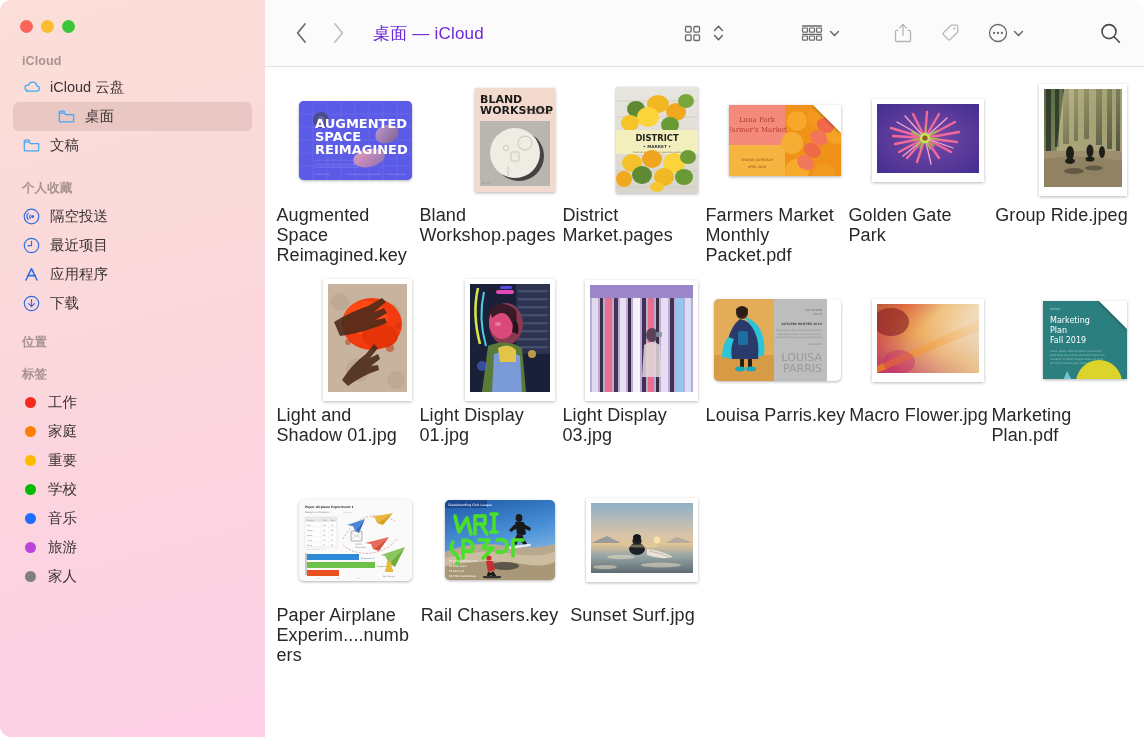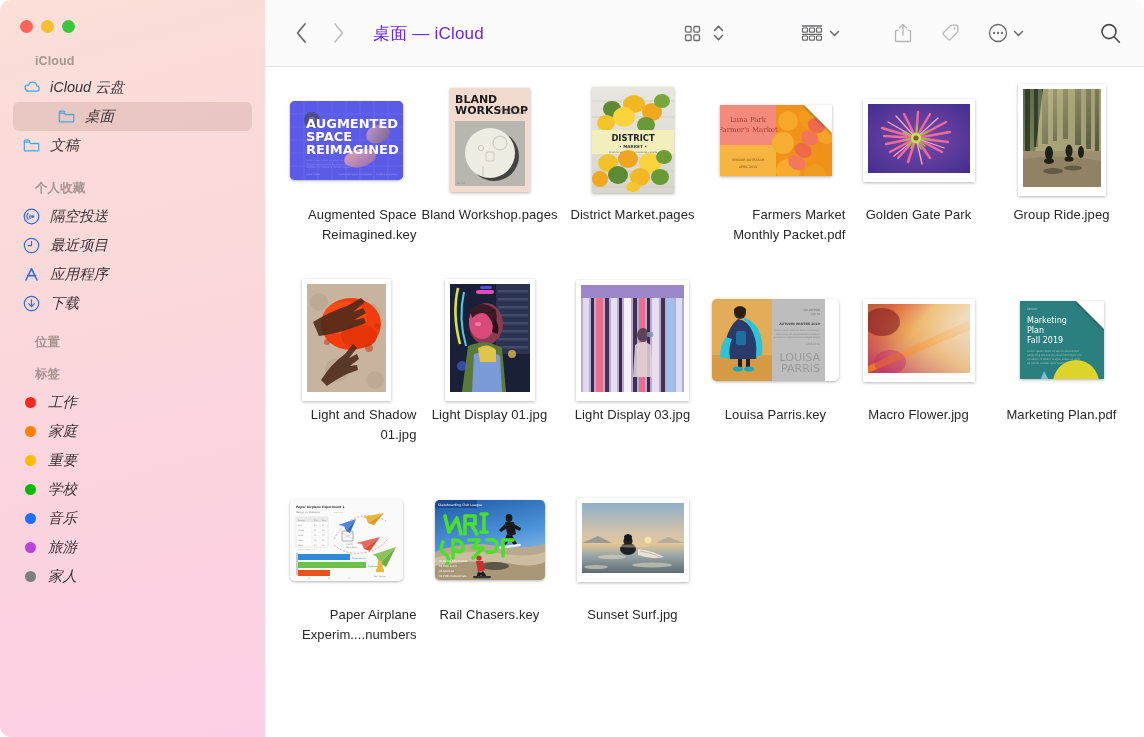--- a/index.html
+++ b/index.html
@@ -34,21 +34,21 @@
   }
   .light { width: 13px; height: 13px; border-radius: 50%; }
   .light.red    { background: #f9655b; }
   .light.yellow { background: #f9be2f; }
   .light.green  { background: #3cc63c; }
 
   .sb-section {
     font-size: 12.5px;
     font-weight: bold;
     color: #a8938f;
-    padding: 7px 0 5px 35px;
+    padding: 7px 0 5px 22px;
     letter-spacing: 0.1px;
   }
   .sb-section.pos   { padding-top: 16px; }
   .sb-section.tags  { padding-top: 10px; }
   .sb-section.fav   { padding-top: 20px; }
 
   .sb-item {
     display: flex; align-items: center;
     height: 29px;
     margin: 0 13px;
@@ -60,21 +60,20 @@
   .sb-item.selected { background: rgba(160,110,100,0.19); padding-left: 44px; }
   .sb-item .ico {
     width: 19px; height: 19px;
     display: flex; align-items: center; justify-content: center;
     flex: 0 0 19px;
   }
   .sb-item .lbl {
     font-size: 14.5px;
     color: #3b3335;
     white-space: nowrap;
-    font-style: italic;
   }
   .sb-item.tag .ico { width: 17px; flex: 0 0 17px; }
   .dot { width: 11px; height: 11px; border-radius: 50%; display:block; }
 
   
   #main {
     position: relative;
     width: 879px; height: 737px;
     flex: 0 0 879px;
     background: #ffffff;
@@ -123,27 +122,27 @@
   .file {
     width: 143px;
     min-height: 200px;
     display: flex; flex-direction: column; align-items: center;
     cursor: default;
     padding-top: 2px;
   }
   .thumb-wrap {
     height: 110px;
     width: 130px;
-    display: flex; align-items: center; justify-content: center;
+    display: flex; align-items: center; justify-content: flex-end;
     margin-bottom: 10px;
   }
   .fname {
-    font-size: 13px;
+    font-size: 18px;
     color: #28282a;
-    text-align: right;
+    text-align: left;
     line-height: 20px;
     max-width: 140px;
     word-break: break-word;
     letter-spacing: 0.1px;
   }
 
   
   .ph-land { 
     background: #fff;
     padding: 5px;

